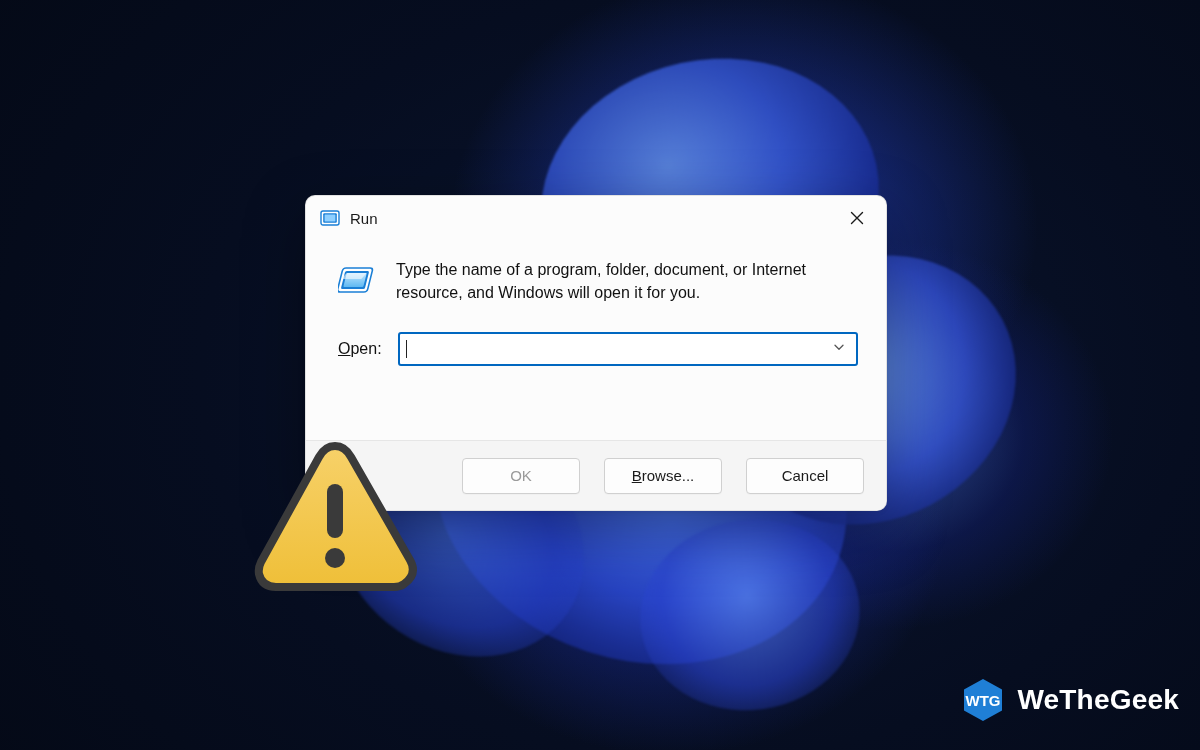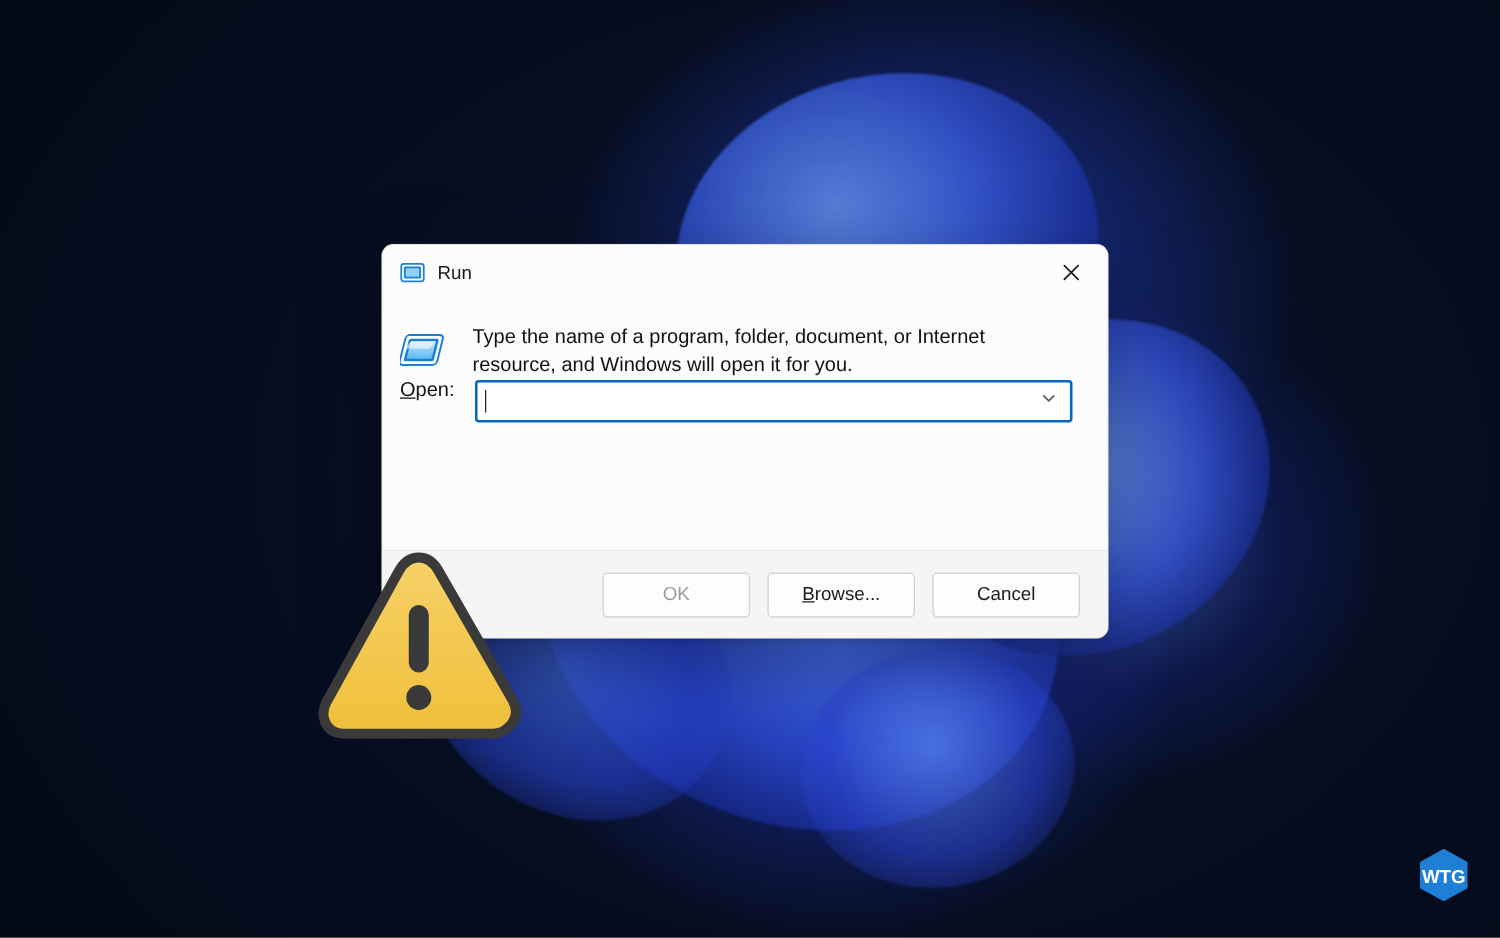--- a/index.html
+++ b/index.html
@@ -65,39 +65,40 @@
     color: #1a1a1a;
   }
   .titlebar .spacer { flex: 1; }
   .titlebar .close-btn {
     width: 46px; height: 32px;
     display:flex; align-items:center; justify-content:center;
     border-radius: 4px;
   }
 
   .body-area {
-    padding: 18px 28px 0 14px;
+    padding: 18px 28px 0 32px;
   }
   .desc-row {
     display:flex; align-items:flex-start;
     gap: 18px;
   }
   .run-big-icon {
     width: 40px; height: 40px; flex-shrink:0;
     margin-top: 2px;
     display:flex; align-items:center; justify-content:center;
   }
   .desc-text {
     font-size: 16px;
     line-height: 1.45;
     color: #111;
   }
 
   .open-row {
-    display:flex; 
+    margin-top: 28px;
+    display:flex; align-items:center;
     gap: 16px;
   }
   .open-label {
     font-size: 16px;
     color: #111;
   }
   .open-label .ul { text-decoration: underline; }
   .combo {
     position: relative;
     flex: 1;
@@ -127,21 +128,21 @@
     position:absolute; right:10px; top:50%; transform:translateY(-50%);
   }
 
   .footer {
     position:absolute; left:0; right:0; bottom:0;
     height: 70px;
     background: #f5f5f5;
     border-top: 1px solid #e6e6e6;
     border-radius: 0 0 10px 10px;
     display:flex; align-items:center; justify-content:flex-end;
-    gap: 14px;
+    gap: 24px;
     padding-right: 22px;
   }
   .btn {
     min-width: 118px; height: 36px;
     background: #fdfdfd;
     border: 1px solid #d0d0d0;
     border-radius: 4px;
     font-size: 15px;
     color: #1a1a1a;
     display:flex; align-items:center; justify-content:center;
@@ -274,14 +275,15 @@
     </svg>
   </div>
 
   <div class="brand">
     <span class="brand-hex">
       <svg width="48" height="48" viewBox="0 0 48 48">
         <polygon points="24,3 43,13.5 43,34.5 24,45 5,34.5 5,13.5" fill="#1f7fd6"></polygon>
         <text x="24" y="30" text-anchor="middle" font-family="Segoe UI, Arial" font-size="15" font-weight="700" fill="#fff">WTG</text>
       </svg>
     </span>
+    <span class="brand-text">WeTheGeek</span>
   </div>
 </div>
 
 </body></html>

